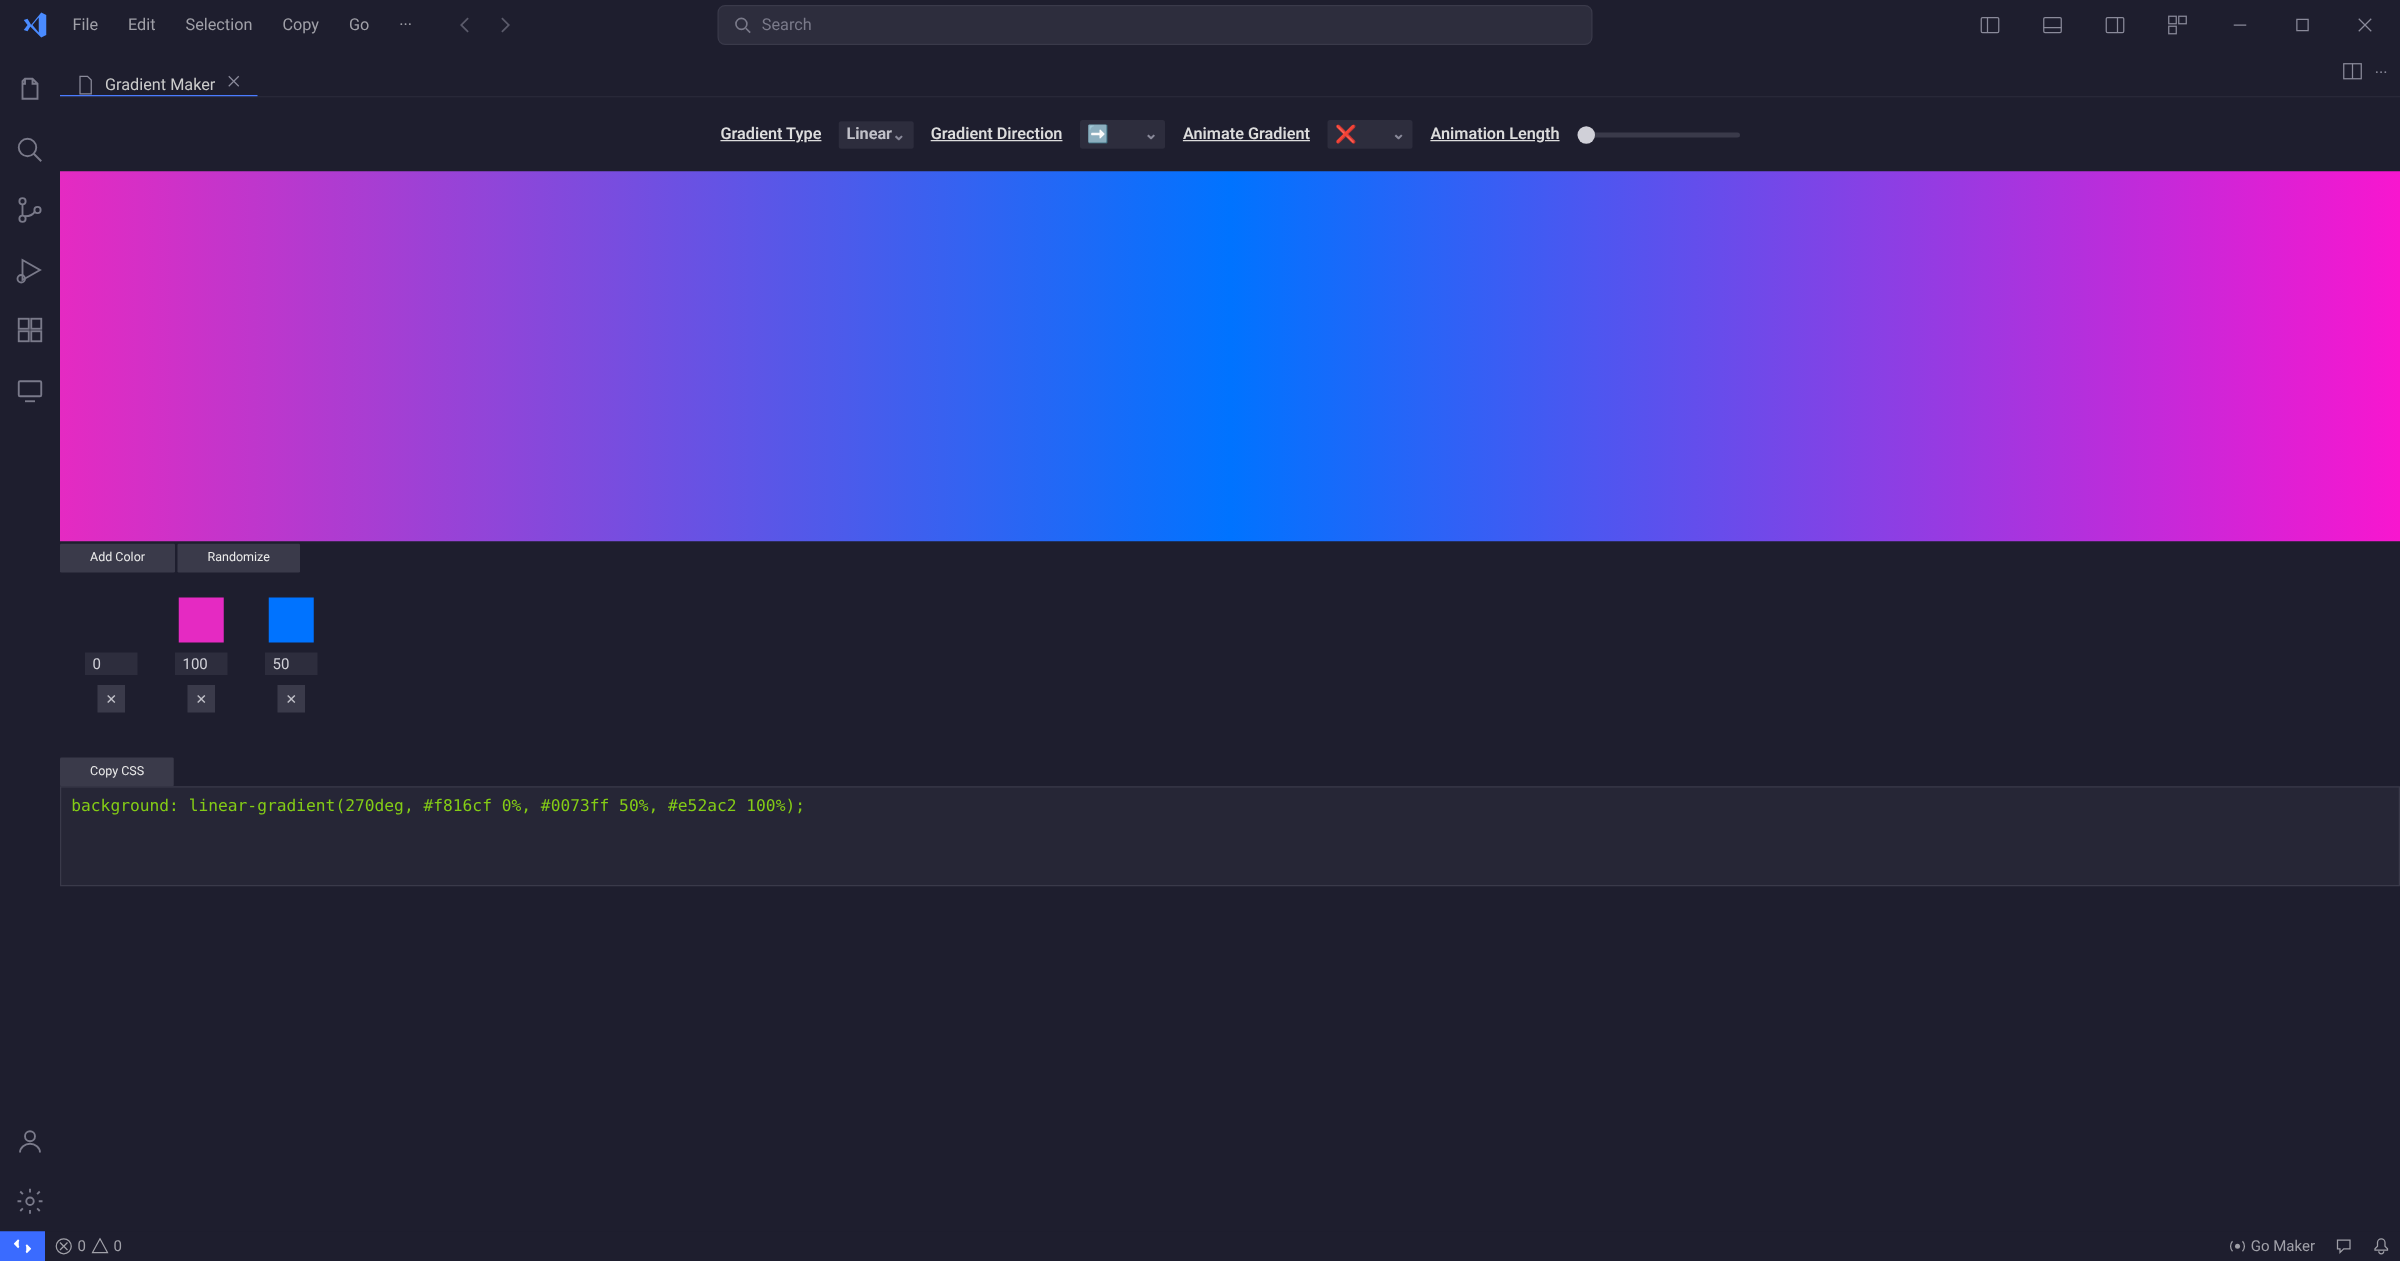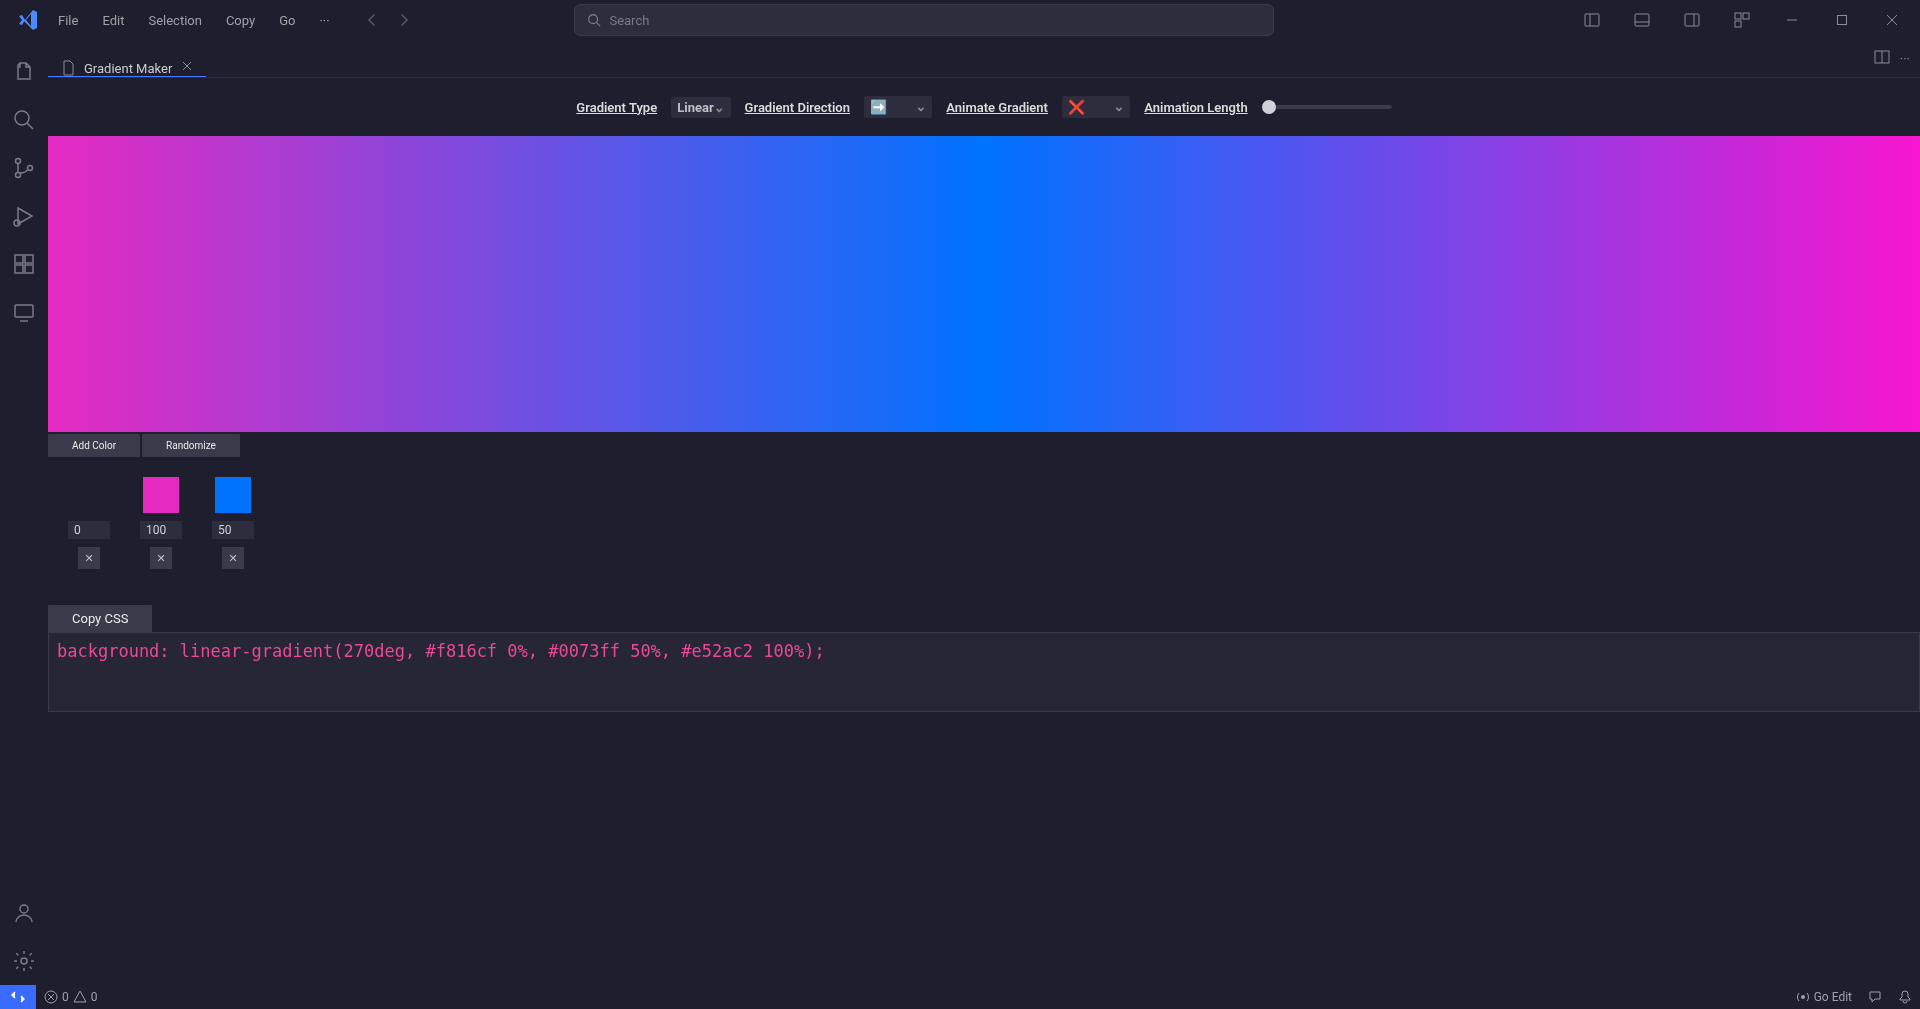--- a/index.html
+++ b/index.html
@@ -37,22 +37,22 @@
 .gradient-preview { height: 296px; margin: 0; background: linear-gradient(270deg, #f816cf 0%, #0073ff 50%, #e52ac2 100%); }
 .btn-row { display: flex; gap: 2px; margin-top: 2px; }
 .btn { background: #3a3a4a; color: #eaeaea; padding: 6px 24px; font-size: 10px; cursor: pointer; border-radius: 1px; }
 
 .swatches { display: flex; gap: 30px; padding: 20px 20px 6px 20px; }
 .swatch-col { display: flex; flex-direction: column; align-items: center; gap: 8px; }
 .swatch { width: 36px; height: 36px; cursor: pointer; }
 .sw-pos { width: 42px; background: #2d2d3d; color: #d0d0d8; font-size: 12px; padding: 2px 6px; text-align: left; }
 .sw-del { width: 22px; height: 22px; background: #3a3a4a; display: flex; align-items: center; justify-content: center; color: #c0c0c8; cursor: pointer; font-size: 11px; }
 
-.copy-btn { background: #3a3a4a; color: #eaeaea; padding: 6px 24px; font-size: 13px; cursor: pointer; display: inline-block; margin-top: 30px; border-radius: 1px; }
-.css-output { background: #262636; border: 1px solid #3a3a4a; min-height: 80px; padding: 8px; font-family: 'Consolas', monospace; color: #ec4899; font-size: 17px; margin-top: 0; }
+.copy-btn { background: #3a3a4a; color: #eaeaea; padding: 6px 24px; font-size: 10px; cursor: pointer; display: inline-block; margin-top: 30px; border-radius: 1px; }
+.css-output { background: #262636; border: 1px solid #3a3a4a; min-height: 80px; padding: 8px; font-family: 'Consolas', monospace; color: #84cc16; font-size: 13px; margin-top: 0; }
 
 .slider { width: 130px; height: 4px; background: #3a3a4a; position: relative; border-radius: 2px; }
 .slider-thumb { width: 14px; height: 14px; background: #d0d0d8; border-radius: 50%; position: absolute; left: 0; top: -5px; cursor: pointer; }
 
 .status-bar { height: 24px; background: #1e1e2e; display: flex; align-items: center; font-size: 12px; color: #a0a0a8; }
 .status-remote { background: #3a6bff; width: 36px; height: 24px; display: flex; align-items: center; justify-content: center; color: #fff; }
 .status-item { padding: 0 8px; display: flex; align-items: center; gap: 4px; }
 .status-right { margin-left: auto; display: flex; align-items: center; }
 </style>
 </head>
@@ -286,21 +286,21 @@
         <path fill="none" stroke="currentColor" d="M7 1l6 11H1z"></path>
       </svg>
     <span>0</span>
   </div>
   <div class="status-right">
     <div class="status-item">
       <svg width="14" height="14" viewBox="0 0 14 14">
           <circle cx="7" cy="7" r="2" fill="currentColor"></circle>
           <path fill="none" stroke="currentColor" d="M3 3a6 6 0 000 8M11 3a6 6 0 010 8"></path>
         </svg>
-      <span>Go Edit</span>
+      <span>Go Maker</span>
     </div>
     <div class="status-item">
       <svg width="14" height="14" viewBox="0 0 14 14">
           <path fill="none" stroke="currentColor" d="M2 2h10v7H7l-3 3V9H2z"></path>
         </svg>
     </div>
     <div class="status-item">
       <svg width="14" height="14" viewBox="0 0 14 14">
           <path fill="none" stroke="currentColor" d="M7 1a3 3 0 00-3 3v3l-2 2v1h10v-1l-2-2V4a3 3 0 00-3-3zM5 11a2 2 0 004 0"></path>
         </svg>

